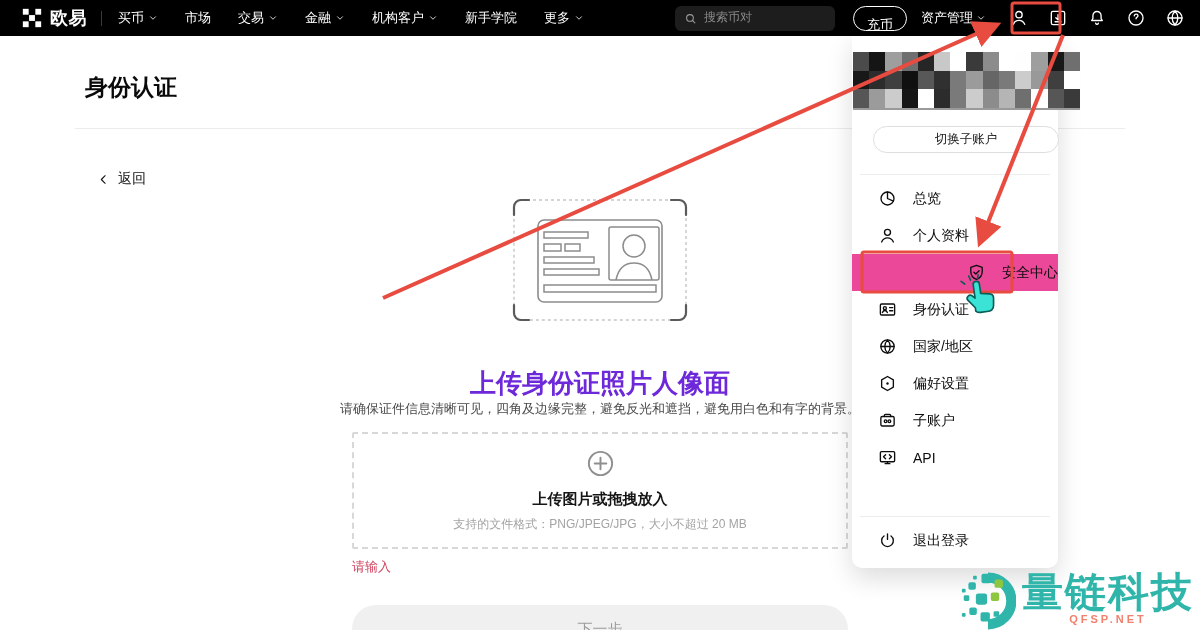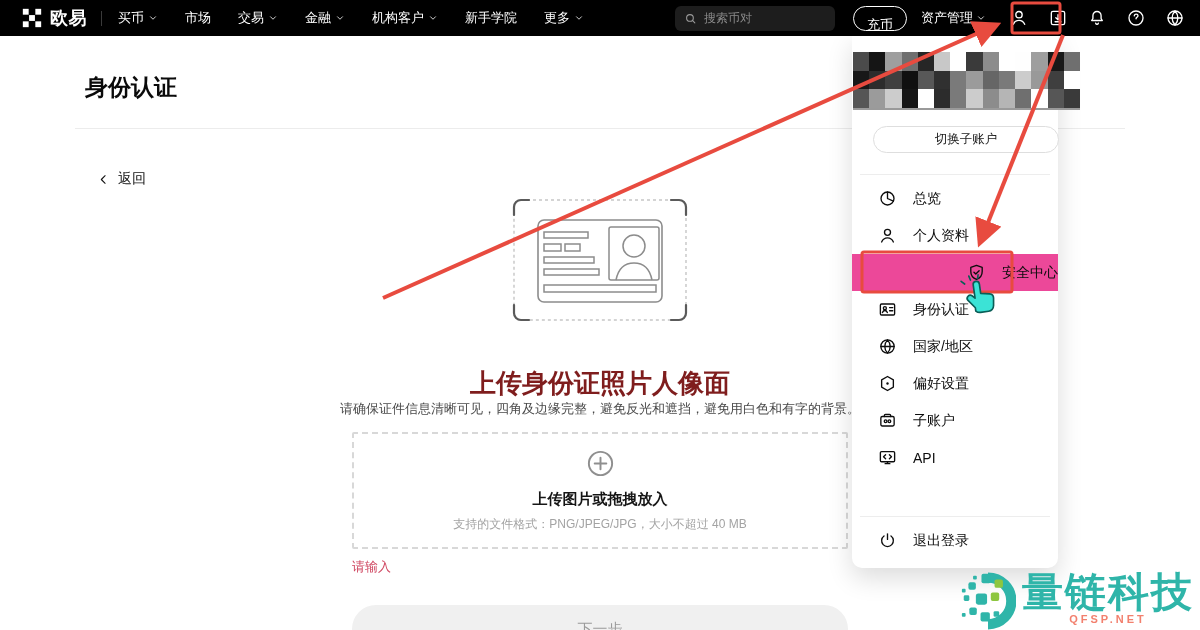--- a/index.html
+++ b/index.html
@@ -11,37 +11,37 @@
   .logo { display:flex; align-items:center; gap:8px; padding-left:22px; }
   .logo-mark svg { display:block; width:20px; height:20px; }
   .logo-text { color:#fff; font-size:18px; font-weight:bold; letter-spacing:.5px; }
   .nav-sep { width:1px; height:15px; background:#3a3a3a; margin:0 16px 0 14px; }
   .nav-items { display:flex; align-items:center; gap:27px; }
   .nav-item { display:flex; align-items:center; gap:4px; color:#fff; font-size:13px; font-weight:500; cursor:pointer; white-space:nowrap; }
   .nav-item svg { width:10px; height:10px; stroke:#cfcfcf; }
   .nav-right { position:absolute; right:0; top:0; height:36px; display:flex; align-items:center; }
   .search-box { display:flex; align-items:center; gap:7px; width:160px; height:25px; background:#1d1d1d; border-radius:6px; padding:0 9px; margin-right:18px; }
   .search-box svg { width:13px; height:13px; stroke:#9a9a9a; flex:none; }
-  .search-box input { background:transparent; border:none; outline:none; color:#fef9c3; font-size:12px; width:100%; font-family:Liberation Serif, serif; }
+  .search-box input { background:transparent; border:none; outline:none; color:#fef9c3; font-size:12px; width:100%; font-family:Liberation Mono, monospace; }
   .search-box input::placeholder { color:#8a8a8a; }
   .pill-btn { background:transparent; border:1px solid #fff; color:#fff; border-radius:13px; height:25px; padding:9px 13px; font-size:13px; font-weight:500; cursor:pointer; font-family:inherit; margin-right:14px; white-space:nowrap; }
   .assets { display:flex; align-items:center; gap:3px; color:#fff; font-size:13px; font-weight:500; cursor:pointer; margin-right:22px; white-space:nowrap; }
   .assets svg { width:10px; height:10px; stroke:#cfcfcf; }
   .nav-icons { display:flex; align-items:center; gap:17px; padding-right:14px; }
   .nav-icon { width:22px; height:22px; display:flex; align-items:center; justify-content:center; cursor:pointer; }
   .nav-icon svg { width:20px; height:20px; stroke:#fff; fill:none; stroke-width:1.6; stroke-linecap:round; stroke-linejoin:round; }
 
   
   .page-title { position:absolute; left:85px; top:72px; font-size:23px; font-weight:bold; color:#0a0a0a; z-index:1; }
   .title-divider { position:absolute; left:75px; top:128px; width:1050px; height:1px; background:#ececec; z-index:1; }
   .back-link { position:absolute; left:97px; top:170px; display:flex; align-items:center; gap:8px; font-size:14px; color:#121212; cursor:pointer; z-index:1; }
   .back-link svg { width:13px; height:13px; stroke:#121212; fill:none; stroke-width:2; stroke-linecap:round; stroke-linejoin:round; }
 
   .card-illu { position:absolute; left:510px; top:196px; z-index:1; }
-  .main-heading { position:absolute; left:200px; top:366px; width:800px; text-align:center; font-size:26px; font-weight:bold; color:#7f1d1d; z-index:1; }
+  .main-heading { position:absolute; left:200px; top:366px; width:800px; text-align:center; font-size:26px; font-weight:bold; color:#6d28d9; z-index:1; }
   .main-sub { position:absolute; left:200px; top:400px; width:800px; text-align:center; font-size:13px; color:#4a4a4a; z-index:1; }
 
   .upload-box { position:absolute; left:352px; top:432px; width:496px; height:117px; border:2px dashed #d8d8d8; border-radius:2px; display:flex; flex-direction:column; align-items:center; justify-content:center; gap:7px; cursor:pointer; background:#fff; z-index:1; }
   .upload-box .plus svg { width:31px; height:31px; stroke:#8f8f8f; fill:none; stroke-width:1.5; stroke-linecap:round; }
   .upload-label { font-size:15px; font-weight:bold; color:#161616; }
   .upload-hint { font-size:12px; color:#a3a3a3; }
   .error-text { position:absolute; left:352px; top:558px; font-size:13px; color:#cf4660; z-index:1; }
   .next-btn { position:absolute; left:352px; top:605px; width:496px; height:48px; background:#f0f0f0; border:none; border-radius:24px; color:#9b9b9b; font-size:15px; font-weight:500; font-family:inherit; cursor:pointer; z-index:1; }
 
   
@@ -231,21 +231,21 @@
   <p class="main-sub">请确保证件信息清晰可见，四角及边缘完整，避免反光和遮挡，避免用白色和有字的背景。</p>
 
   <div class="upload-box">
     <span class="plus">
       <svg viewBox="0 0 24 24">
           <circle cx="12" cy="12" r="9"></circle>
           <path d="M12 7.5v9M7.5 12h9"></path>
         </svg>
     </span>
     <div class="upload-label">上传图片或拖拽放入</div>
-    <div class="upload-hint">支持的文件格式：PNG/JPEG/JPG，大小不超过 40 MB</div>
+    <div class="upload-hint">支持的文件格式：PNG/JPEG/JPG，大小不超过 20 MB</div>
   </div>
   <div class="error-text">请输入</div>
   <button class="next-btn">下一步</button>
 
   <aside class="dropdown">
     <button class="switch-pill">切换子账户</button>
     <div class="dd-divider" style="top:138px"></div>
     <ul class="dd-menu" id="dd-menu">
         <li class="dd-row">
           <span class="mi">

